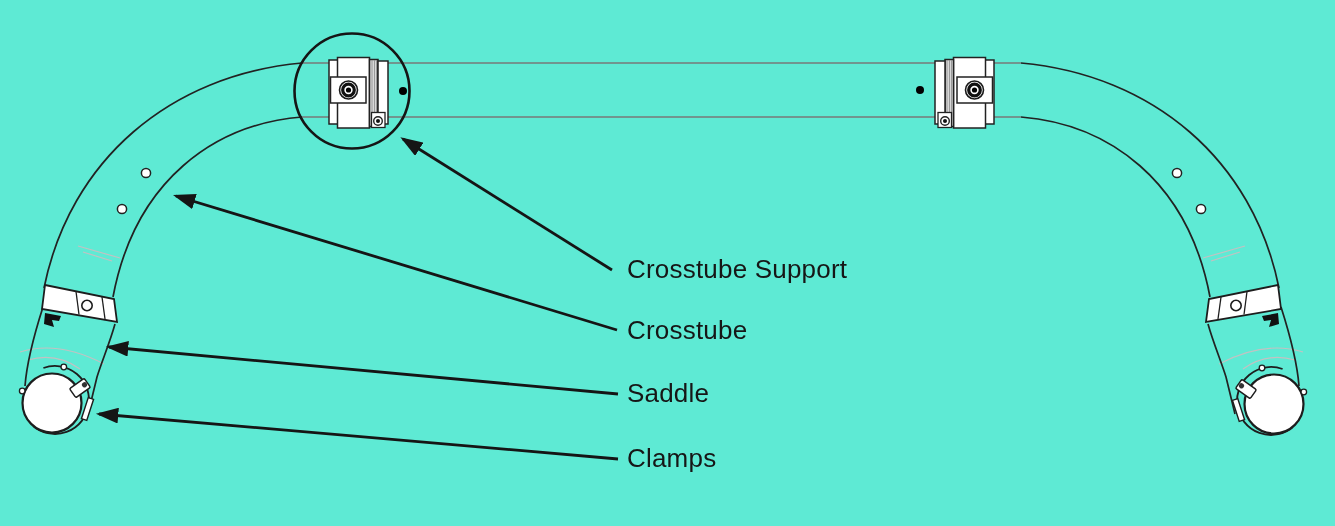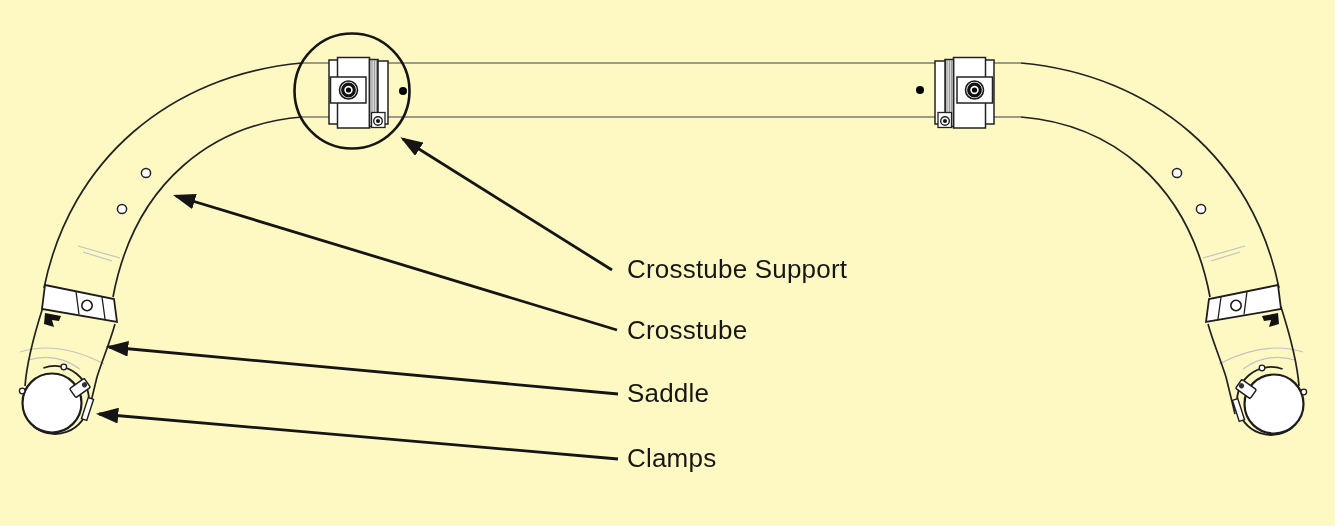--- a/index.html
+++ b/index.html
@@ -1,20 +1,20 @@
 <!DOCTYPE html>
 <html><head>
 <meta charset="utf-8">
 <style>
   html, body { margin: 0; padding: 0; background: #ffffff; }
   .stage {
     position: relative;
     width: 1335px;
     height: 526px;
-    background: #fef9c3;
+    background: #5eead4;
     overflow: hidden;
     font-family: "Liberation Sans", sans-serif;
   }
   svg text {
     font-family: "Liberation Sans", sans-serif;
     font-size: 26px;
     fill: #161616;
     letter-spacing: 0.2px;
   }
 </style>

